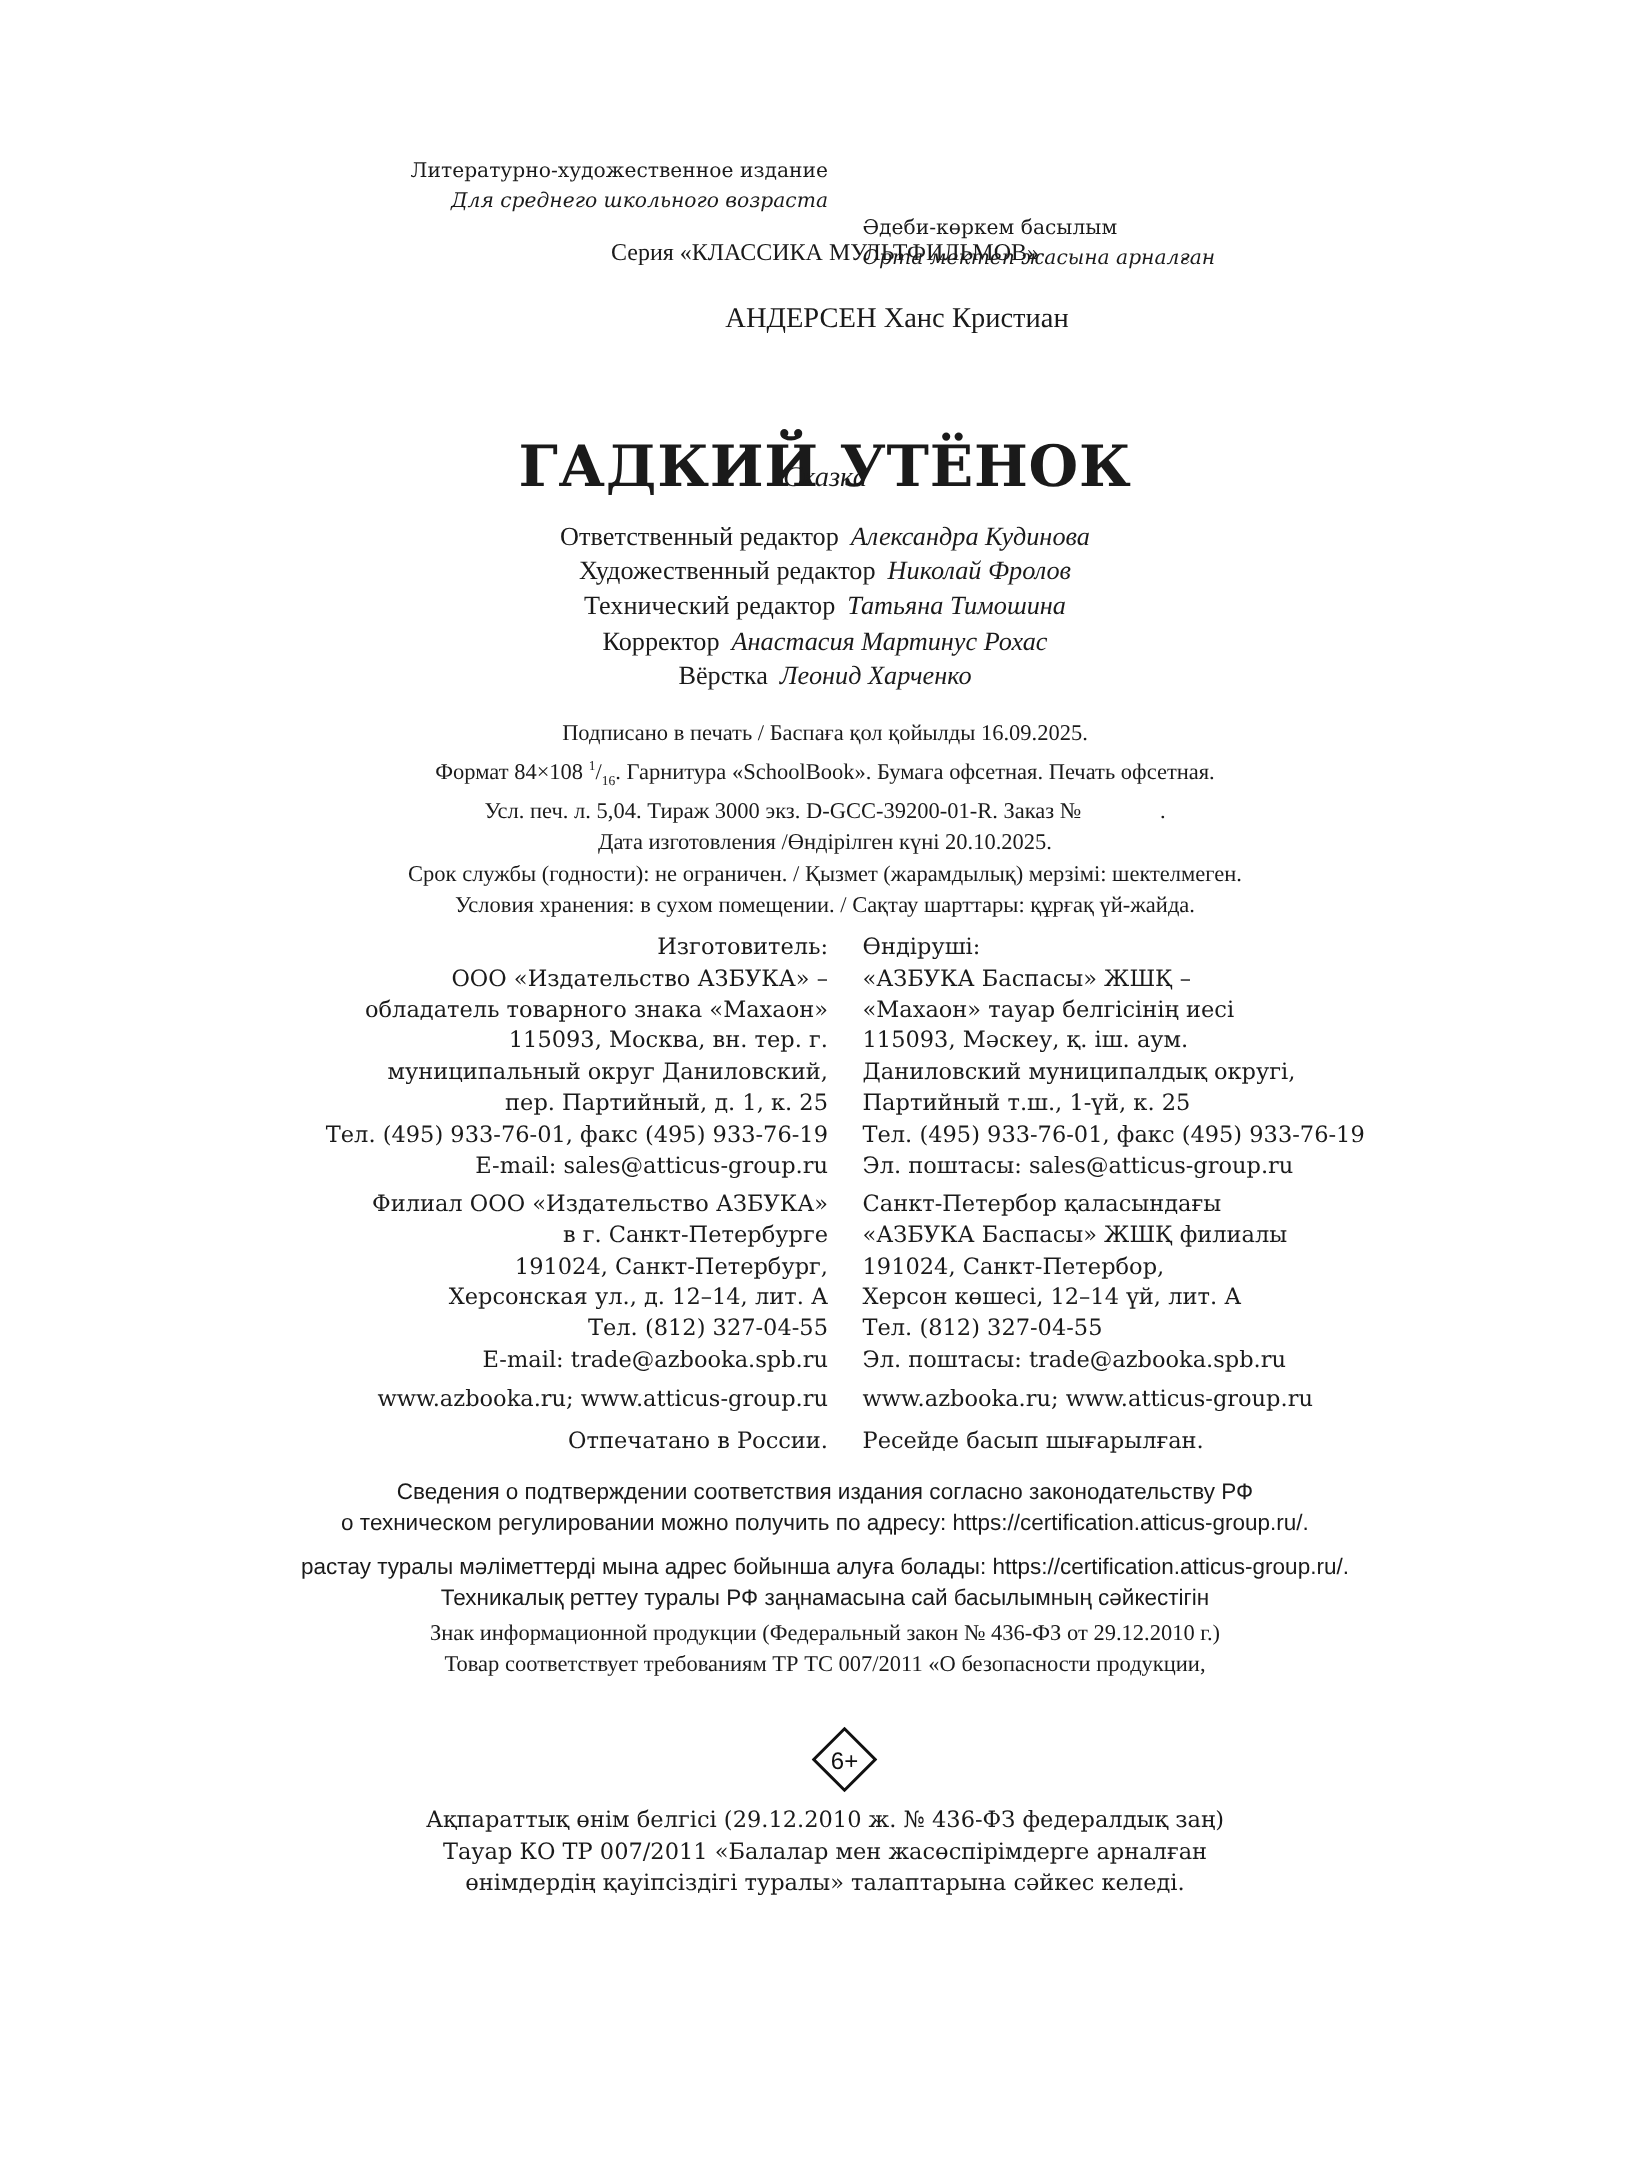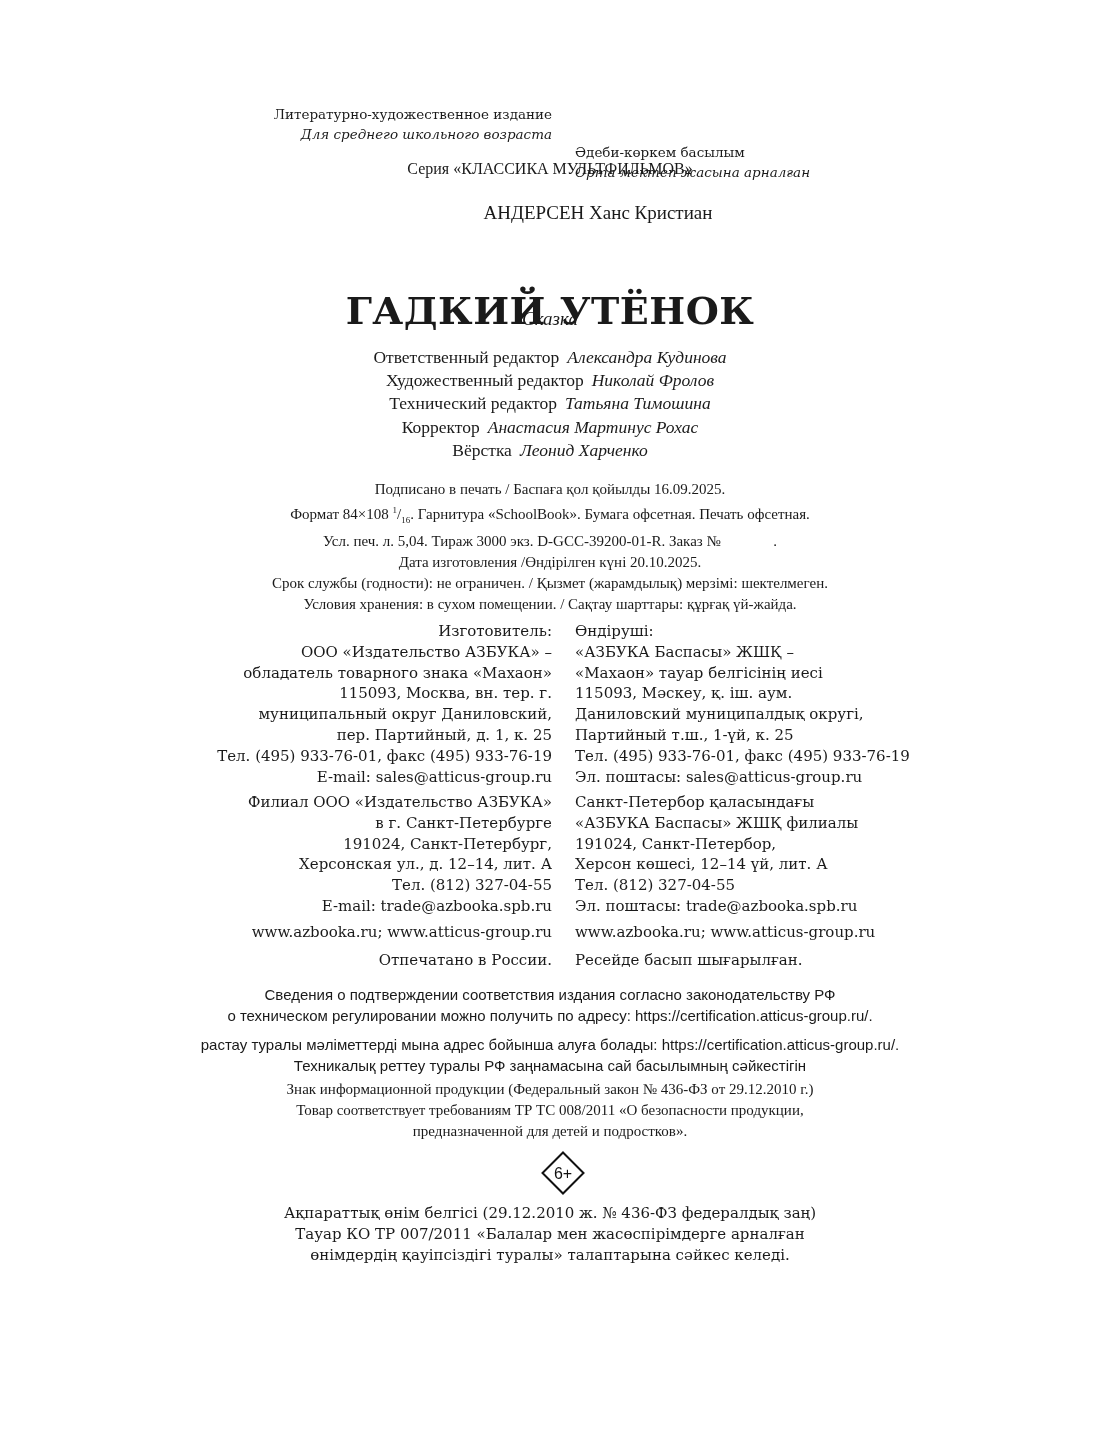--- a/index.html
+++ b/index.html
@@ -144,22 +144,21 @@
     <span class="line">о техническом регулировании можно получить по адресу: https://certification.atticus-group.ru/.</span>
   </p>
   <p>
     <span class="line">растау туралы мәліметтерді мына адрес бойынша алуға болады: https://certification.atticus-group.ru/.</span>
     <span class="line">Техникалық реттеу туралы РФ заңнамасына сай басылымның сәйкестігін</span>
   </p>
 </div>
 
 <div class="center-block law">
   <span class="line">Знак информационной продукции (Федеральный закон № 436-ФЗ от 29.12.2010 г.)</span>
-  <span class="line">Товар соответствует требованиям ТР ТС 008/2011 «О безопасности продукции,</span>
-  <span class="line">предназначенной для детей и подростков».</span>
+  <span class="line">Товар соответствует требованиям ТР ТС 007/2011 «О безопасности продукции,</span>
 </div>
 
 <div class="age-badge">
   <svg width="44" height="44" viewBox="0 0 44 44">
     <polygon points="22,1.5 42.5,22 22,42.5 1.5,22" fill="#ffffff" stroke="#111111" stroke-width="2"></polygon>
     <text x="22" y="28" text-anchor="middle" font-family="Liberation Sans, sans-serif" font-size="16" fill="#111111">6+</text>
   </svg>
 </div>
 
 <div class="center-block kz-law">

